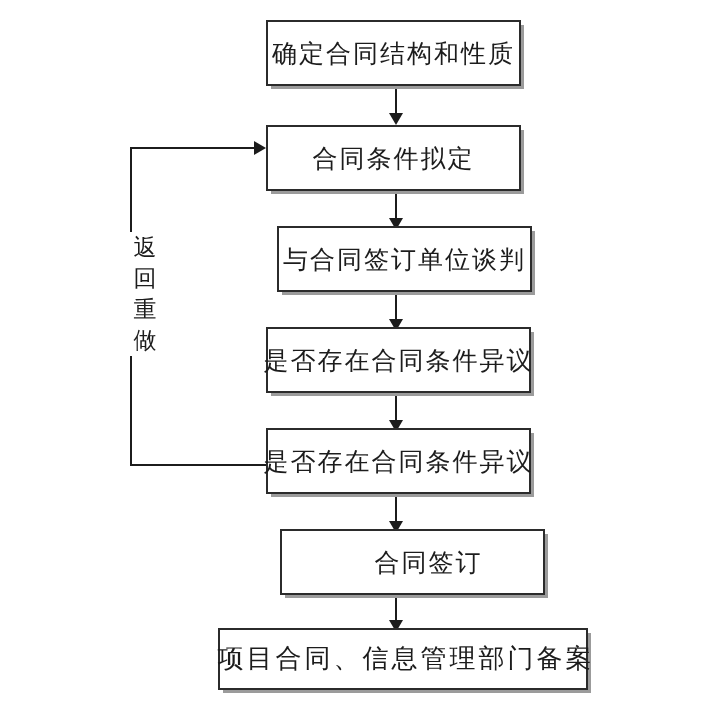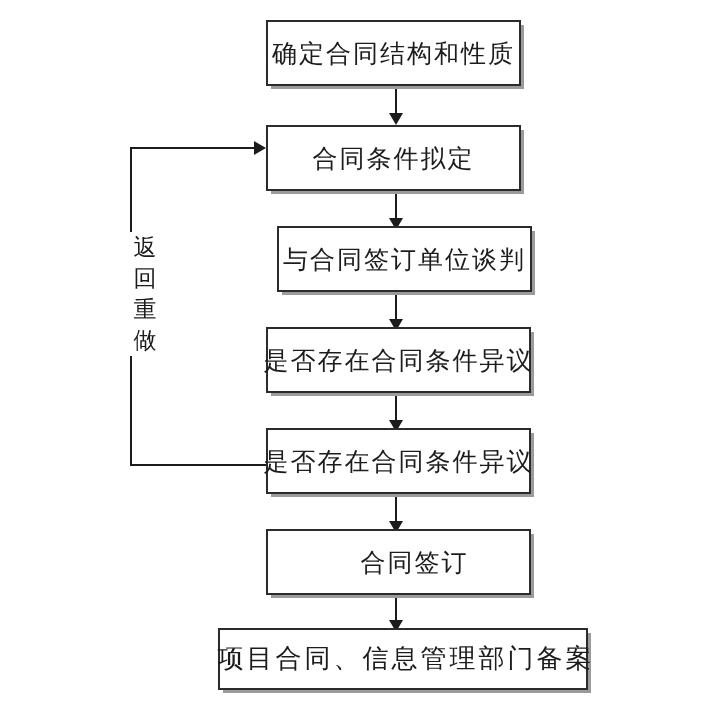--- a/index.html
+++ b/index.html
@@ -129,21 +129,21 @@
   <div class="conn-vline" style="left:395px; top:393px; height:32px;"></div>
   <div class="arrow-down" style="left:389px; top:420px;"></div>
 
   <div class="node-box" style="left:266px; top:428px; width:265px; height:66px;">
     <span class="node-label">是否存在合同条件异议</span>
   </div>
 
   <div class="conn-vline" style="left:395px; top:494px; height:32px;"></div>
   <div class="arrow-down" style="left:389px; top:521px;"></div>
 
-  <div class="node-box" style="left:266px; top:529px; width:265px; height:66px;padding-left:32px;">
+  <div class="node-box" style="left:280px; top:529px; width:265px; height:66px;padding-left:32px;">
     <span class="node-label">合同签订</span>
   </div>
 
   <div class="conn-vline" style="left:395px; top:595px; height:30px;"></div>
   <div class="arrow-down" style="left:389px; top:620px;"></div>
 
   <div class="node-box" style="left:218px; top:628px; width:370px; height:62px;">
     <span class="node-label wide">项目合同、信息管理部门备案</span>
   </div>
 

